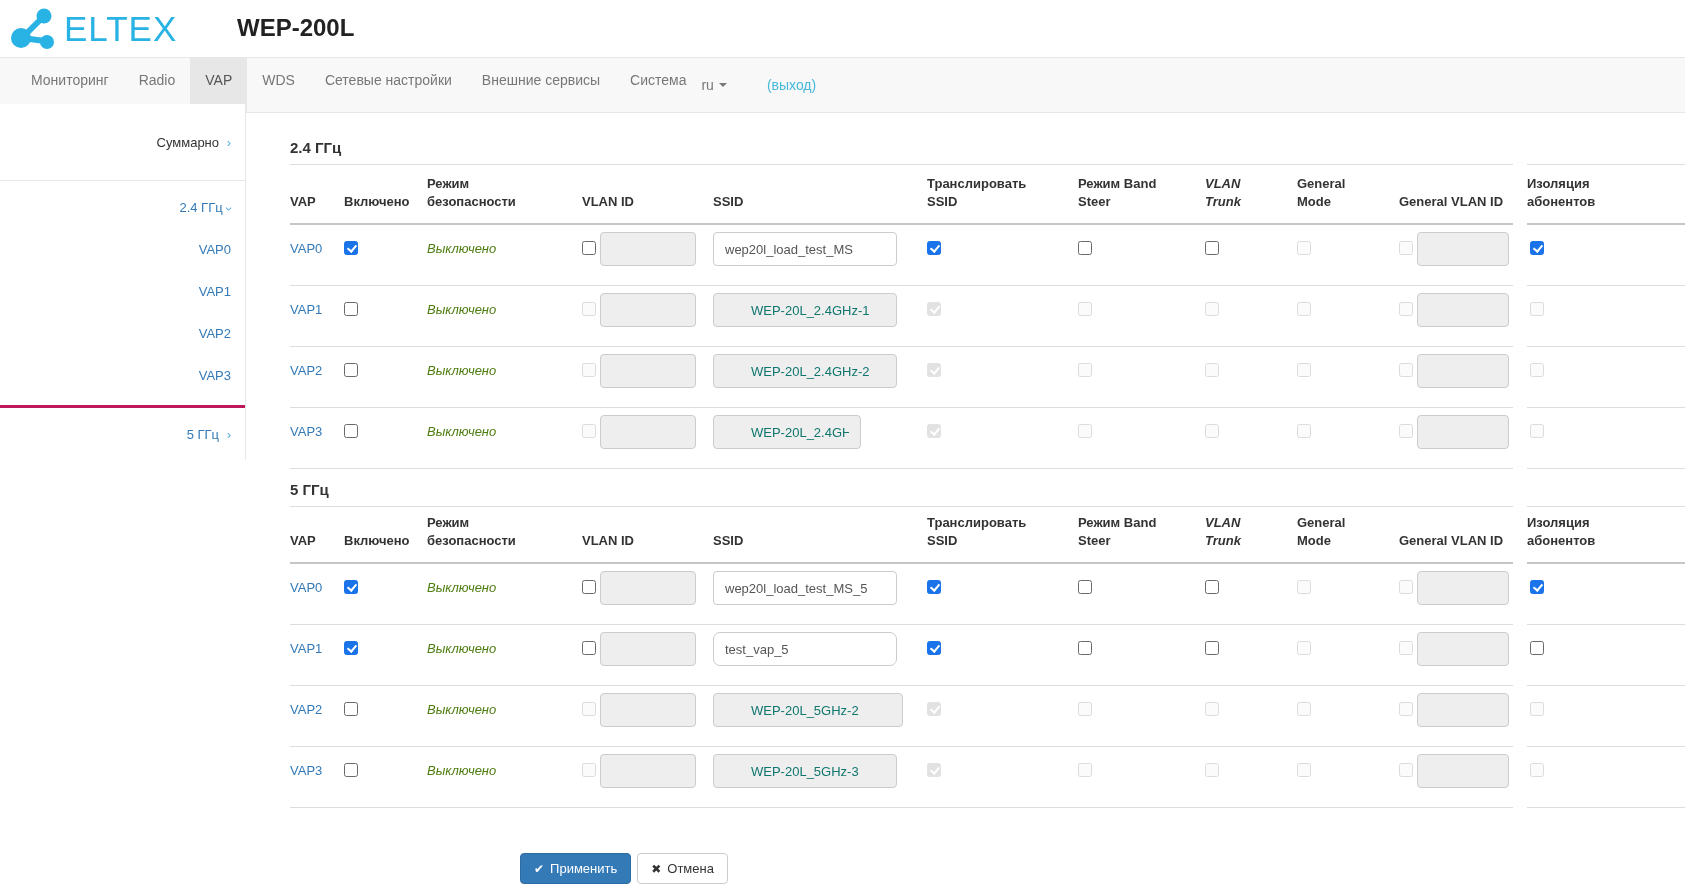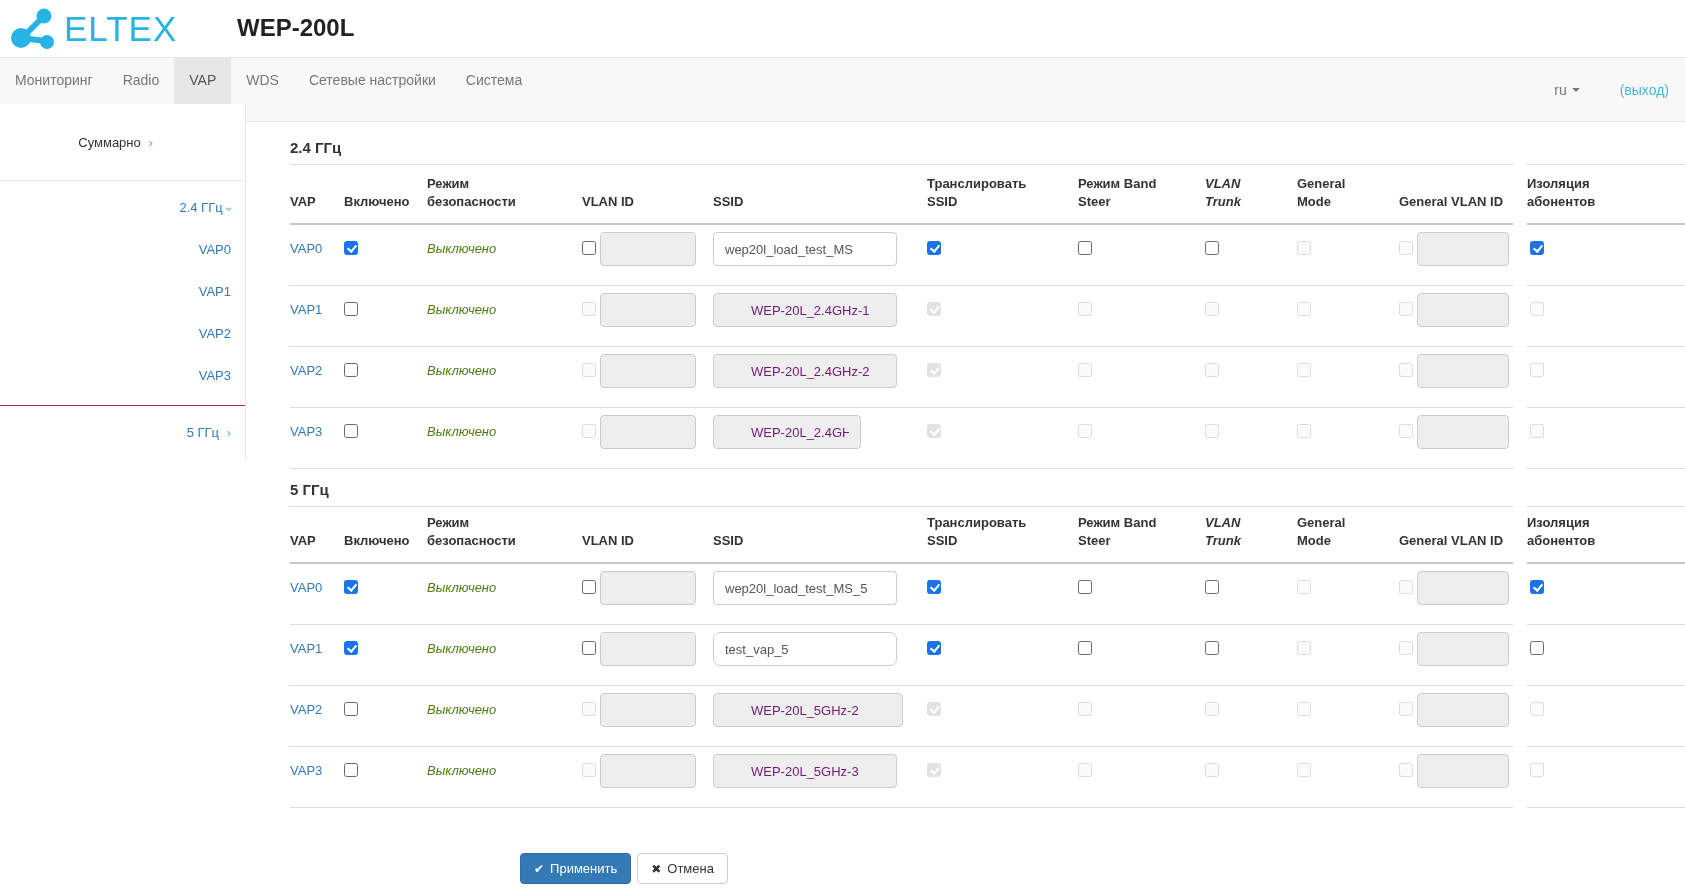--- a/index.html
+++ b/index.html
@@ -13,48 +13,48 @@
   .masthead { position:absolute; left:0; top:0; width:1685px; height:57px; background:#fff; }
   .logo { position:absolute; left:10px; top:6px; height:46px; display:flex; align-items:center; }
   .logo svg { display:block; }
   .logo-text {
     font-size:35px; font-weight:normal; letter-spacing:1px;
     color:#29b2e4; margin-left:6px; line-height:46px;
   }
   .device-title { position:absolute; left:237px; top:14px; font-size:24px; font-weight:bold; color:#222; }
   
   .navbar {
-    position:absolute; left:0; top:57px; width:1685px; height:65px;
+    position:absolute; left:0; top:57px; width:1685px; height:56px;
     background:#f8f8f8; border-top:1px solid #e7e7e7; border-bottom:1px solid #e7e7e7;
-    display:flex; align-items:stretch; justify-content:space-between;
+    display:flex; align-items:stretch; padding-left:16px;
   }
   .nav-tabs { display:flex; }
   .nav-tab {
     padding:0 15px; line-height:45px; font-size:14px; color:#777; cursor:pointer; white-space:nowrap;
   }
   .nav-tab.active { background:#e7e7e7; color:#555; }
   .nav-right { display:flex; align-items:center; padding-right:16px; }
   .lang { color:#777; font-size:14px; margin-right:40px; cursor:pointer; display:flex; align-items:center; }
   .caret {
     display:inline-block; width:0; height:0; margin-left:5px;
     border-left:4px solid transparent; border-right:4px solid transparent; border-top:4px solid #777;
   }
   .logout { color:#46b8da; font-size:14px; text-decoration:none; cursor:pointer; }
   
   .content { position:absolute; left:0; top:104px; width:1685px; height:792px; }
   
   .sidebar { position:absolute; left:0; top:0; width:246px; height:356px; border-right:1px solid #e7e7e7; background:#fff; }
   .side-summary {
     height:77px; border-bottom:1px solid #e7e7e7;
-    display:flex; align-items:center; justify-content:center; padding-right:14px;
+    display:flex; align-items:center; justify-content:flex-end; padding-right:14px;
   }
   .side-summary a { color:#333; text-decoration:none; cursor:pointer; }
   .side-group { padding:6px 14px 8px 0; }
   .side-row { display:block; height:42px; line-height:42px; text-align:right; color:#337ab7; text-decoration:none; cursor:pointer; }
-  .side-5 { border-top:1px solid #be185d; padding:0 14px 0 0; }
+  .side-5 { border-top:3px solid #be185d; padding:0 14px 0 0; }
   .side-5 .side-row { height:54px; line-height:54px; }
   .chev { color:#55aee0; display:inline-block; margin-left:4px; font-size:13px; }
   .chev.down { transform:rotate(90deg) translate(1px,0); }
   
   .main { position:absolute; left:290px; top:0; width:1395px; }
   .grid { display:grid; grid-template-columns:54px 83px 155px 131px 214px 151px 127px 92px 102px 114px 14px 158px; }
   .cell { border-bottom:1px solid #ddd; }
   .cell.gapc { border-bottom:none; }
   .trow { display:flex; align-items:flex-end; padding-bottom:8px; }
   .trow .stitle { font-size:15px; font-weight:bold; color:#333; }
@@ -83,21 +83,21 @@
     content:""; position:absolute; left:3.5px; top:0.5px; width:4px; height:7px;
     border:solid #fff; border-width:0 2px 2px 0; transform:rotate(40deg);
   }
   .cb.dis { border-color:#dcdcdc; background:#fbfbfb; cursor:default; }
   .cb.on.dis { background:#e2e2e2; border-color:#e2e2e2; }
   
   .txt {
     height:34px; border:1px solid #ccc; border-radius:4px; background:#fff;
     font-family:inherit; font-size:13px; color:#555; padding:0 11px; outline:none;
   }
-  .txt:disabled { background:#eee; color:#701a75;padding-left:37px; }
+  .txt:disabled { background:#eee; color:#0f766e;padding-left:37px; }
   
   .actions { position:absolute; left:520px; top:749px; display:flex; }
   .btn {
     height:31px; border-radius:4px; font-family:inherit; font-size:13px; cursor:pointer;
     display:inline-flex; align-items:center; padding:0 13px; margin-right:6px;
   }
   .btn .bicon { margin-right:6px; font-size:12px; }
   .btn-primary { background:#337ab7; border:1px solid #2e6da4; color:#fff; }
   .btn-default { background:#fff; border:1px solid #ccc; color:#333; }
 </style>
@@ -118,20 +118,21 @@
   <h1 class="device-title">WEP-200L</h1>
 </div>
 
 <nav class="navbar">
   <div class="nav-tabs" id="nav-tabs">
       <div class="nav-tab">Мониторинг</div>
       <div class="nav-tab">Radio</div>
       <div class="nav-tab active">VAP</div>
       <div class="nav-tab">WDS</div>
       <div class="nav-tab">Сетевые настройки</div>
+      <div class="nav-tab">Внешние сервисы</div>
       <div class="nav-tab">Система</div>
     </div>
   <div class="nav-right">
     <span class="lang">
       <span>ru</span>
       <i class="caret"></i>
     </span>
     <a class="logout">(выход)</a>
   </div>
 </nav>

